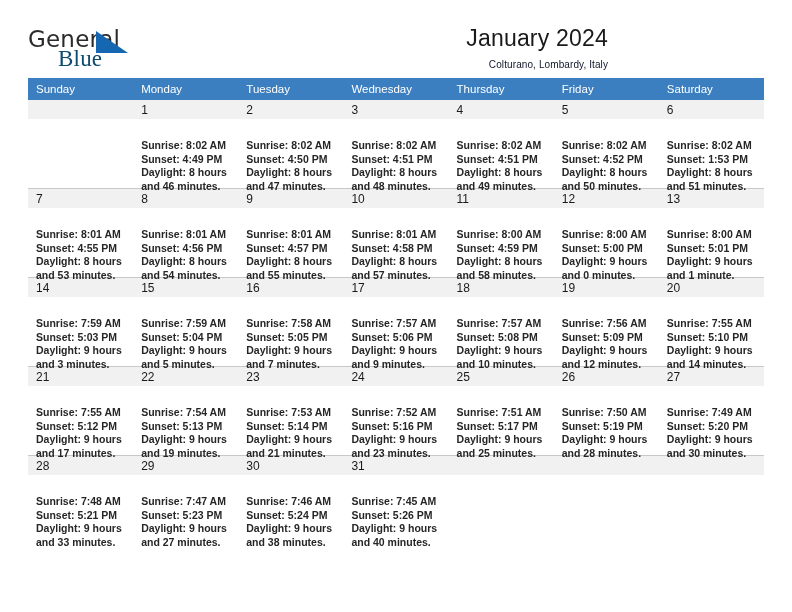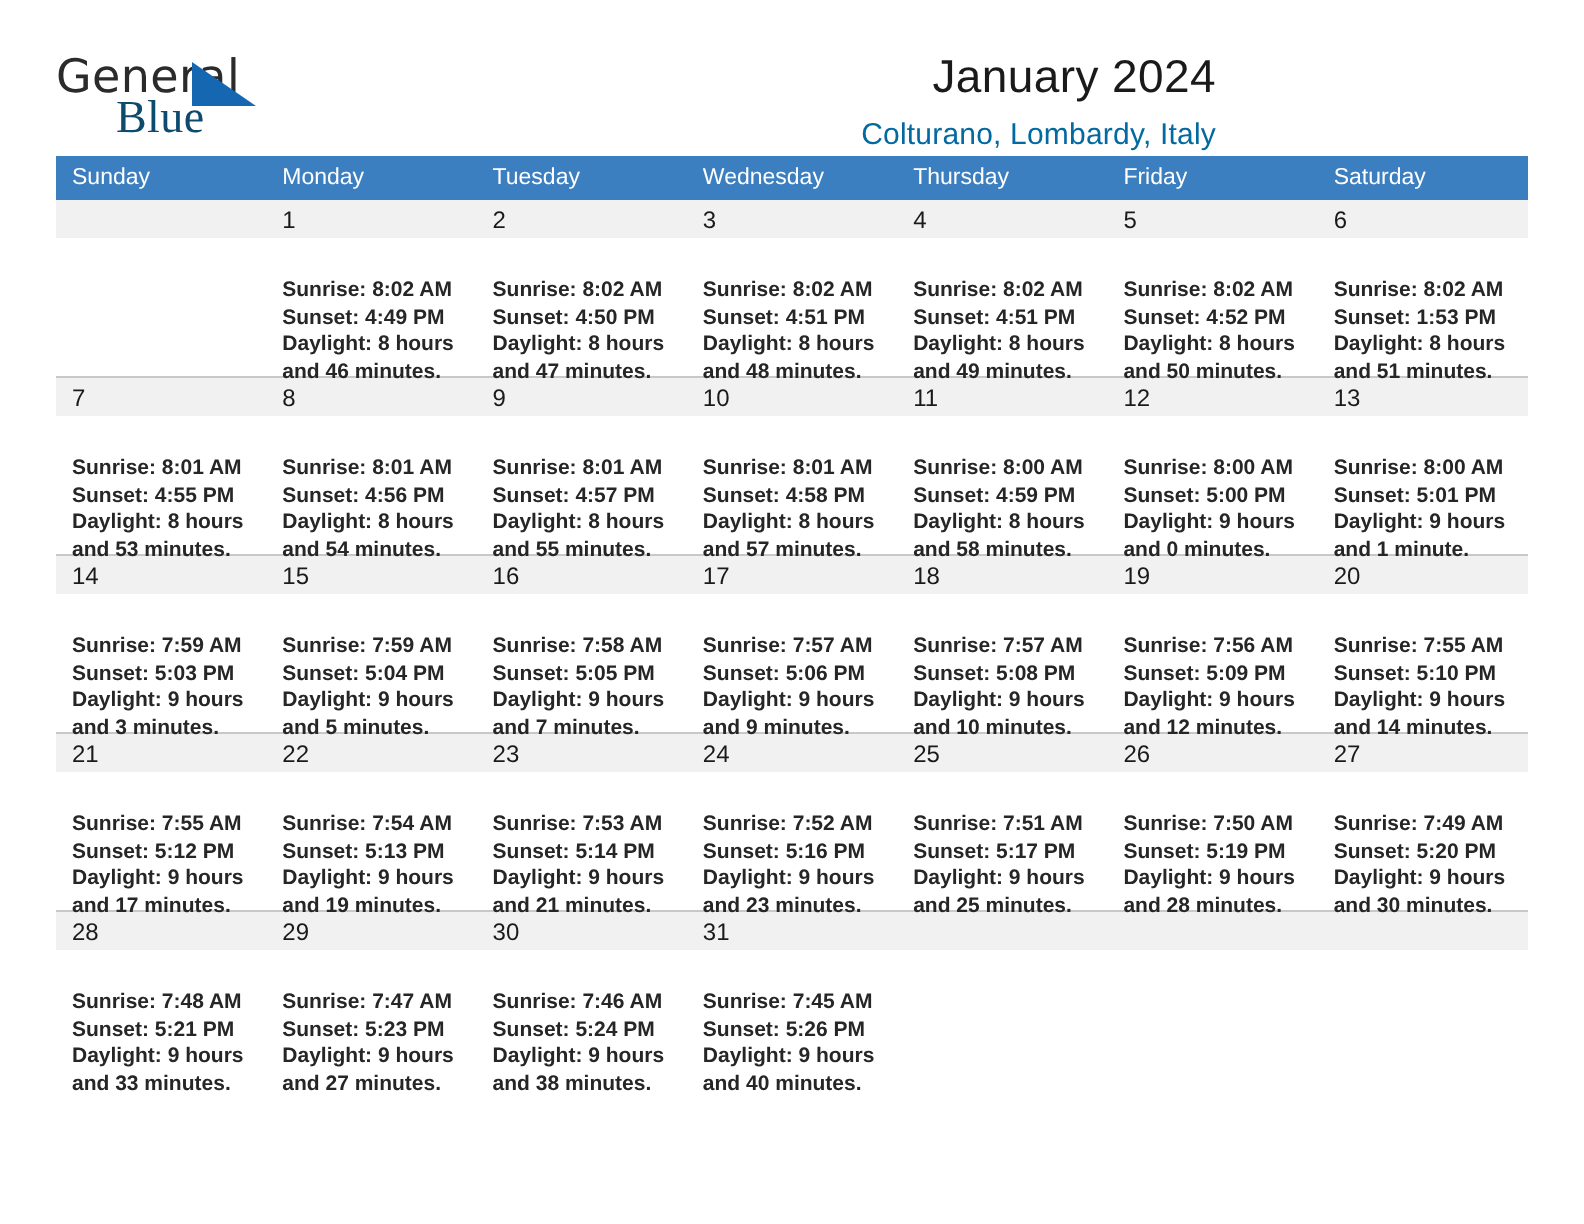--- a/index.html
+++ b/index.html
@@ -69,22 +69,22 @@
     text-align: right;
     padding-top: 0px;
   }
   .cal-title {
     font-size: 23px;
     color: #1a1a1a;
     line-height: 1.05;
     letter-spacing: .2px;
   }
   .cal-sub {
-    font-size: 15px;
-    color: #0369a1;
+    font-size: 10px;
+    color: #0f172a;
     margin-top: 9px;
     letter-spacing: .1px;
   }
 
   
   .cal {
     width: 736px;
     border-collapse: collapse;
     table-layout: fixed;
     margin-top: 6px;

